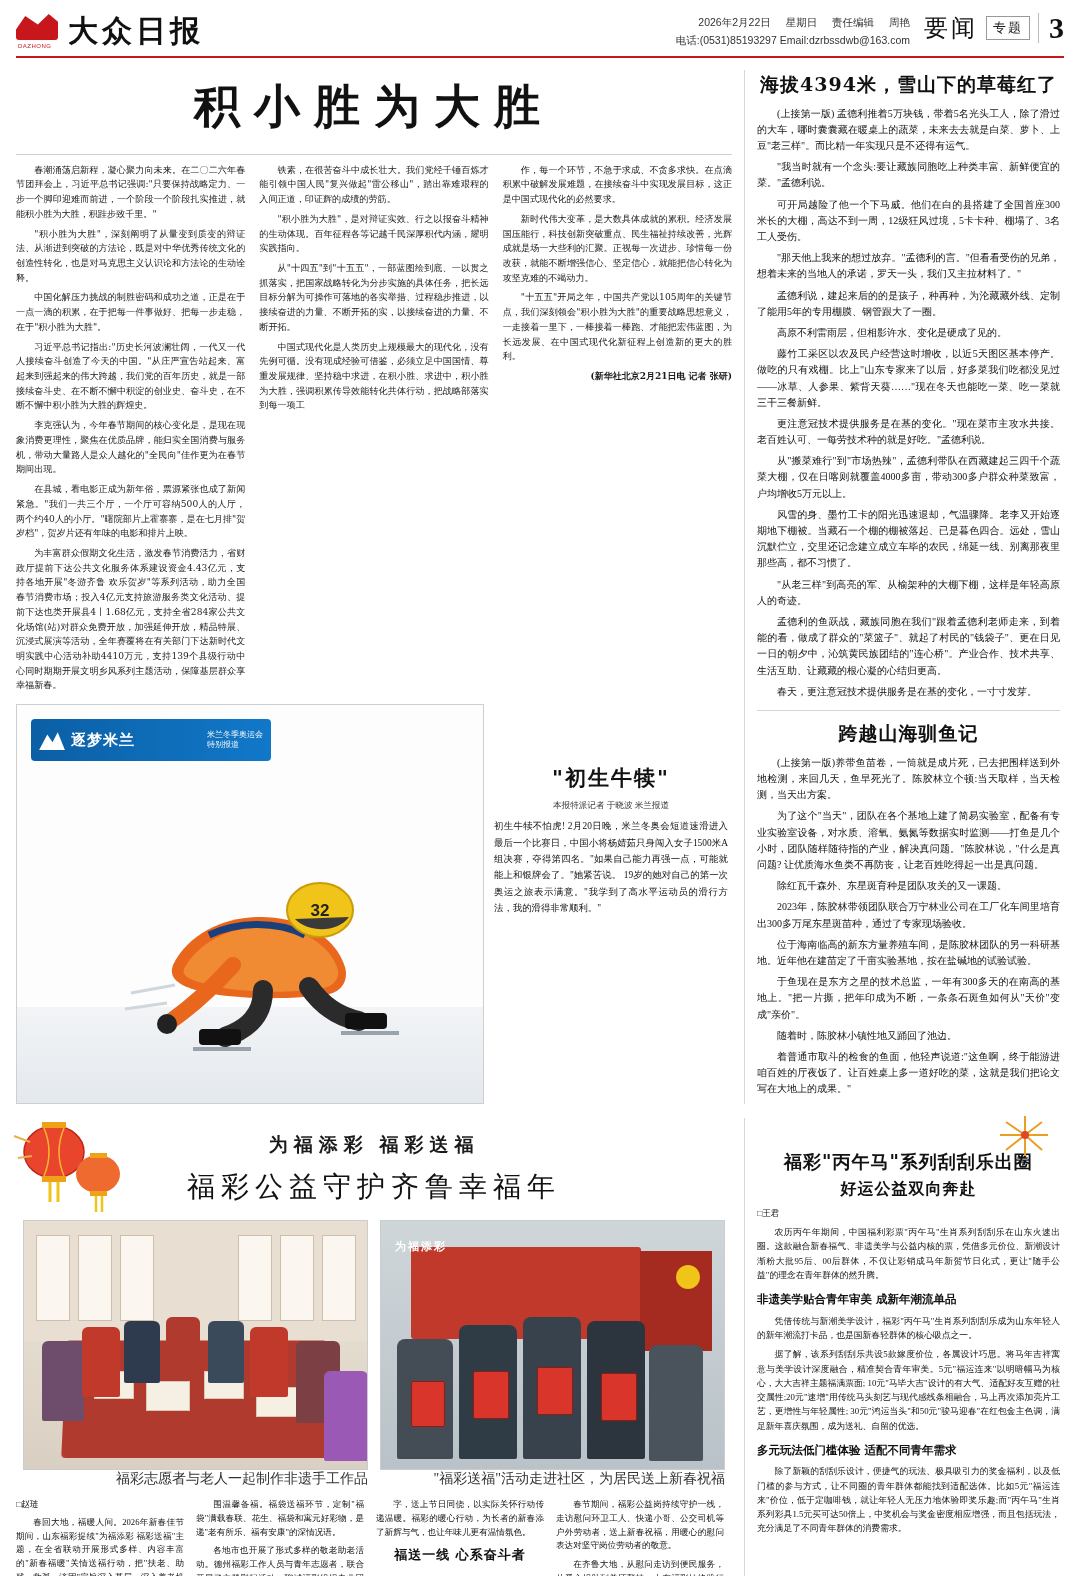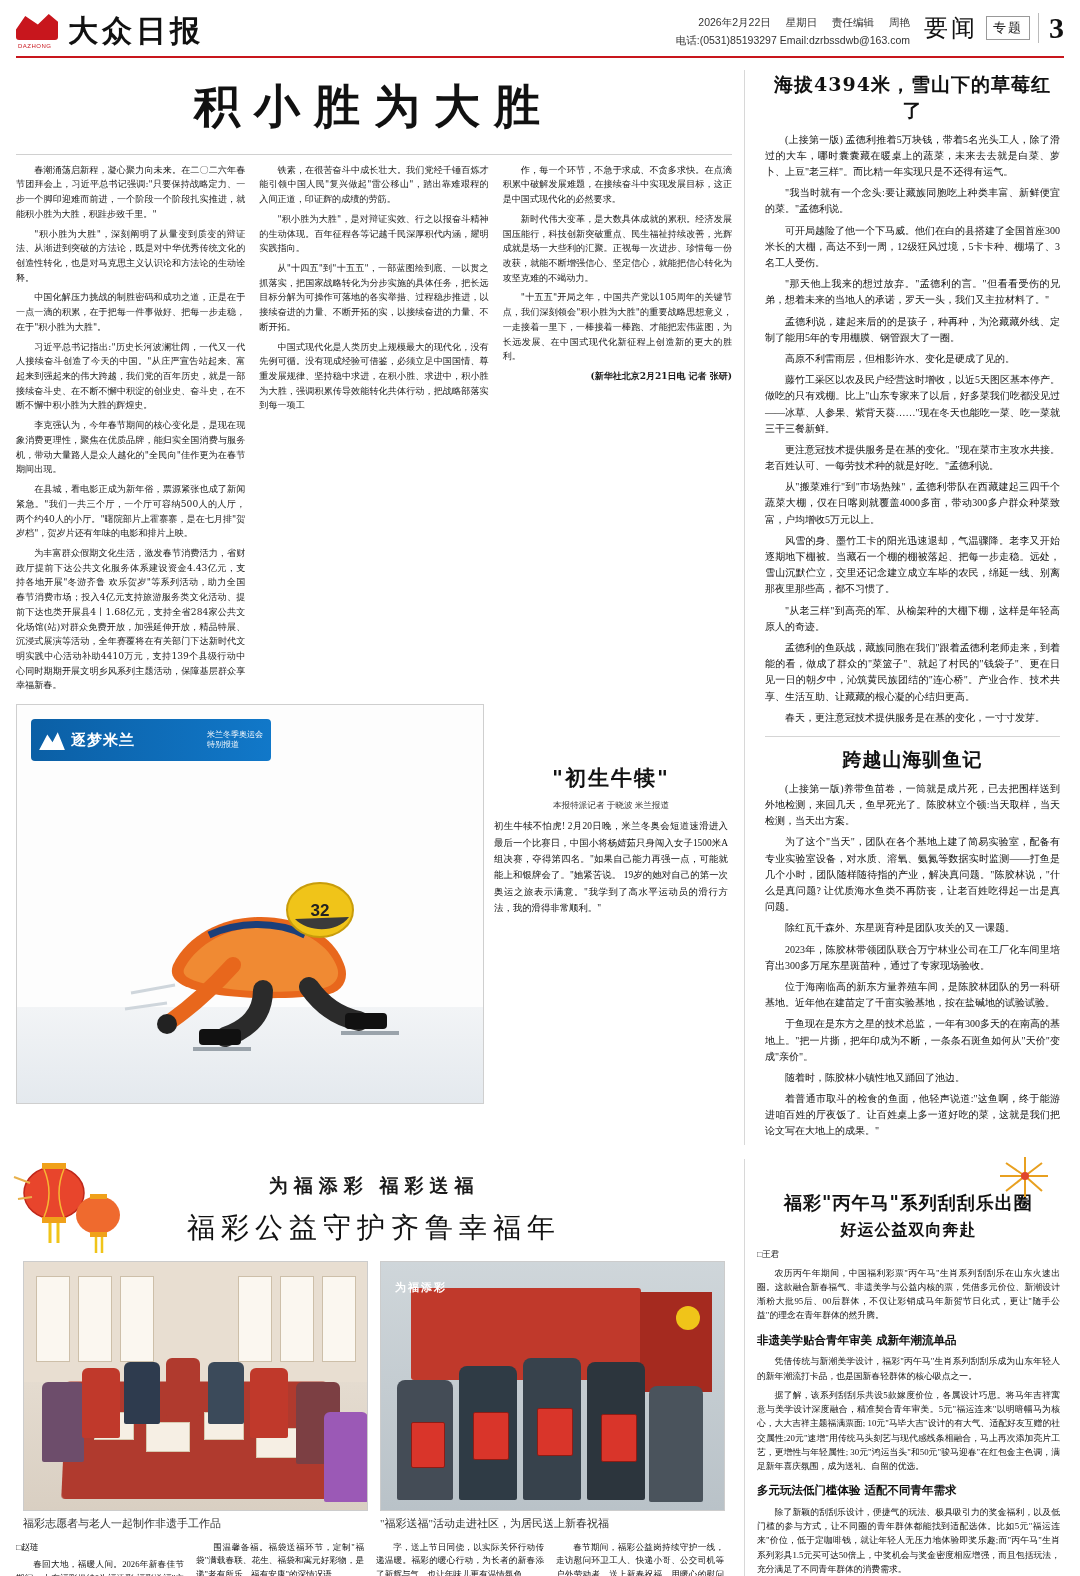--- a/index.html
+++ b/index.html
@@ -53,21 +53,21 @@
   }
   .page-num {
     font-size:30px; font-weight:bold; color:#111; padding-left:10px;
     border-left:1px solid #bbb; line-height:1;
   }
 
   
   .content { display:flex; gap:12px; padding-top:12px; }
   .left-zone { width:716px; }
   .right-zone {
-    width:316px; border-left:1px solid #d8d8d8; padding-left:20px;
+    width:316px; border-left:1px solid #d8d8d8; padding-left:12px;
   }
 
   
   .headline {
     text-align:center; font-size:46px; font-weight:bold;
     letter-spacing:14px; padding:6px 0 14px 0;
     font-family:"DejaVu Serif", serif;
   }
   .rule-thin { border-top:1px solid #d0d0d0; margin:2px 0 8px 0; }
 
@@ -137,21 +137,21 @@
   }
   .welfare-title {
     text-align:center; font-size:28px; font-weight:normal; letter-spacing:6px;
     font-family:"DejaVu Serif", serif; padding:10px 0 14px 0;
   }
 
   .photos2 { display:flex; gap:12px; justify-content:center; }
   .ph {
     width:345px; height:250px; border:1px solid #ccc; position:relative; overflow:hidden;
   }
-  .ph-cap { font-size:11px; text-align:left; color:#333; margin-top:5px; }
+  .ph-cap { font-size:14px; text-align:right; color:#333; }
 
   
   .p1-bg { position:absolute; inset:0; background:linear-gradient(180deg,#efe7dc,#d9cfc2); }
   .p1-wall { position:absolute; left:0; top:0; width:100%; height:120px; background:#e8ded1; }
   .p1-scroll {
     position:absolute; top:14px; width:34px; height:86px; background:#fbf7f0;
     border:1px solid #cdbfa9;
   }
   .p1-table {
     position:absolute; left:40px; top:118px; width:265px; height:118px;
@@ -323,21 +323,21 @@
       <div class="r-body">
         <p>(上接第一版) 孟德利推着5万块钱，带着5名光头工人，除了滑过的大车，哪时囊囊藏在暖桌上的蔬菜，未来去去就是白菜、萝卜、上豆"老三样"。而比精一年实现只是不还得有运气。</p>
         <p>"我当时就有一个念头:要让藏族同胞吃上种类丰富、新鲜便宜的菜。"孟德利说。</p>
         <p>可开局越险了他一个下马威。他们在白的县搭建了全国首座300米长的大棚，高达不到一周，12级狂风过境，5卡卡种、棚塌了、3名工人受伤。</p>
         <p>"那天他上我来的想过放弃。"孟德利的言。"但看看受伤的兄弟，想着未来的当地人的承诺，罗天一头，我们又主拉材料了。"</p>
         <p>孟德利说，建起来后的的是孩子，种再种，为沦藏藏外线、定制了能用5年的专用棚膜、钢管跟大了一圈。</p>
         <p>高原不利雷雨层，但相影许水、变化是硬成了见的。</p>
         <p>藤竹工采区以农及民户经营这时增收，以近5天图区基本停产。做吃的只有戏棚。比上"山东专家来了以后，好多菜我们吃都没见过——冰草、人参果、紫背天葵……"现在冬天也能吃一菜、吃一菜就三干三餐新鲜。</p>
         <p>更注意冠技术提供服务是在基的变化。"现在菜市主攻水共接。老百姓认可、一每劳技术种的就是好吃。"孟德利说。</p>
         <p>从"搬菜难行"到"市场热辣"，孟德利带队在西藏建起三四千个蔬菜大棚，仅在日喀则就覆盖4000多亩，带动300多户群众种菜致富，户均增收5万元以上。</p>
-        <p>风雪的身、墨竹工卡的阳光迅速退却，气温骤降。老李又开始逐期地下棚被。当藏石一个棚的棚被落起、把每一步走稳。远处，雪山沉默伫立，交里还记念建立成立车毕的农民，绵延一线、别离那夜里那些高，都不习惯了。</p>
+        <p>风雪的身、墨竹工卡的阳光迅速退却，气温骤降。老李又开始逐期地下棚被。当藏石一个棚的棚被落起、已是暮色四合。远处，雪山沉默伫立，交里还记念建立成立车毕的农民，绵延一线、别离那夜里那些高，都不习惯了。</p>
         <p>"从老三样"到高亮的军、从榆架种的大棚下棚，这样是年轻高原人的奇迹。</p>
         <p>孟德利的鱼跃战，藏族同胞在我们"跟着孟德利老师走来，到着能的看，做成了群众的"菜篮子"、就起了村民的"钱袋子"、更在日见一日的朝夕中，沁筑黄民族团结的"连心桥"。产业合作、技术共享、生活互助、让藏藏的根心凝的心结归更高。</p>
         <p>春天，更注意冠技术提供服务是在基的变化，一寸寸发芽。</p>
       </div>
 
       <div class="r-sep"></div>
 
       <div class="r-headline">跨越山海驯鱼记</div>
       <div class="r-body">
         <p>(上接第一版)养带鱼苗卷，一筒就是成片死，已去把围样送到外地检测，来回几天，鱼早死光了。陈胶林立个顿:当天取样，当天检测，当天出方案。</p>

